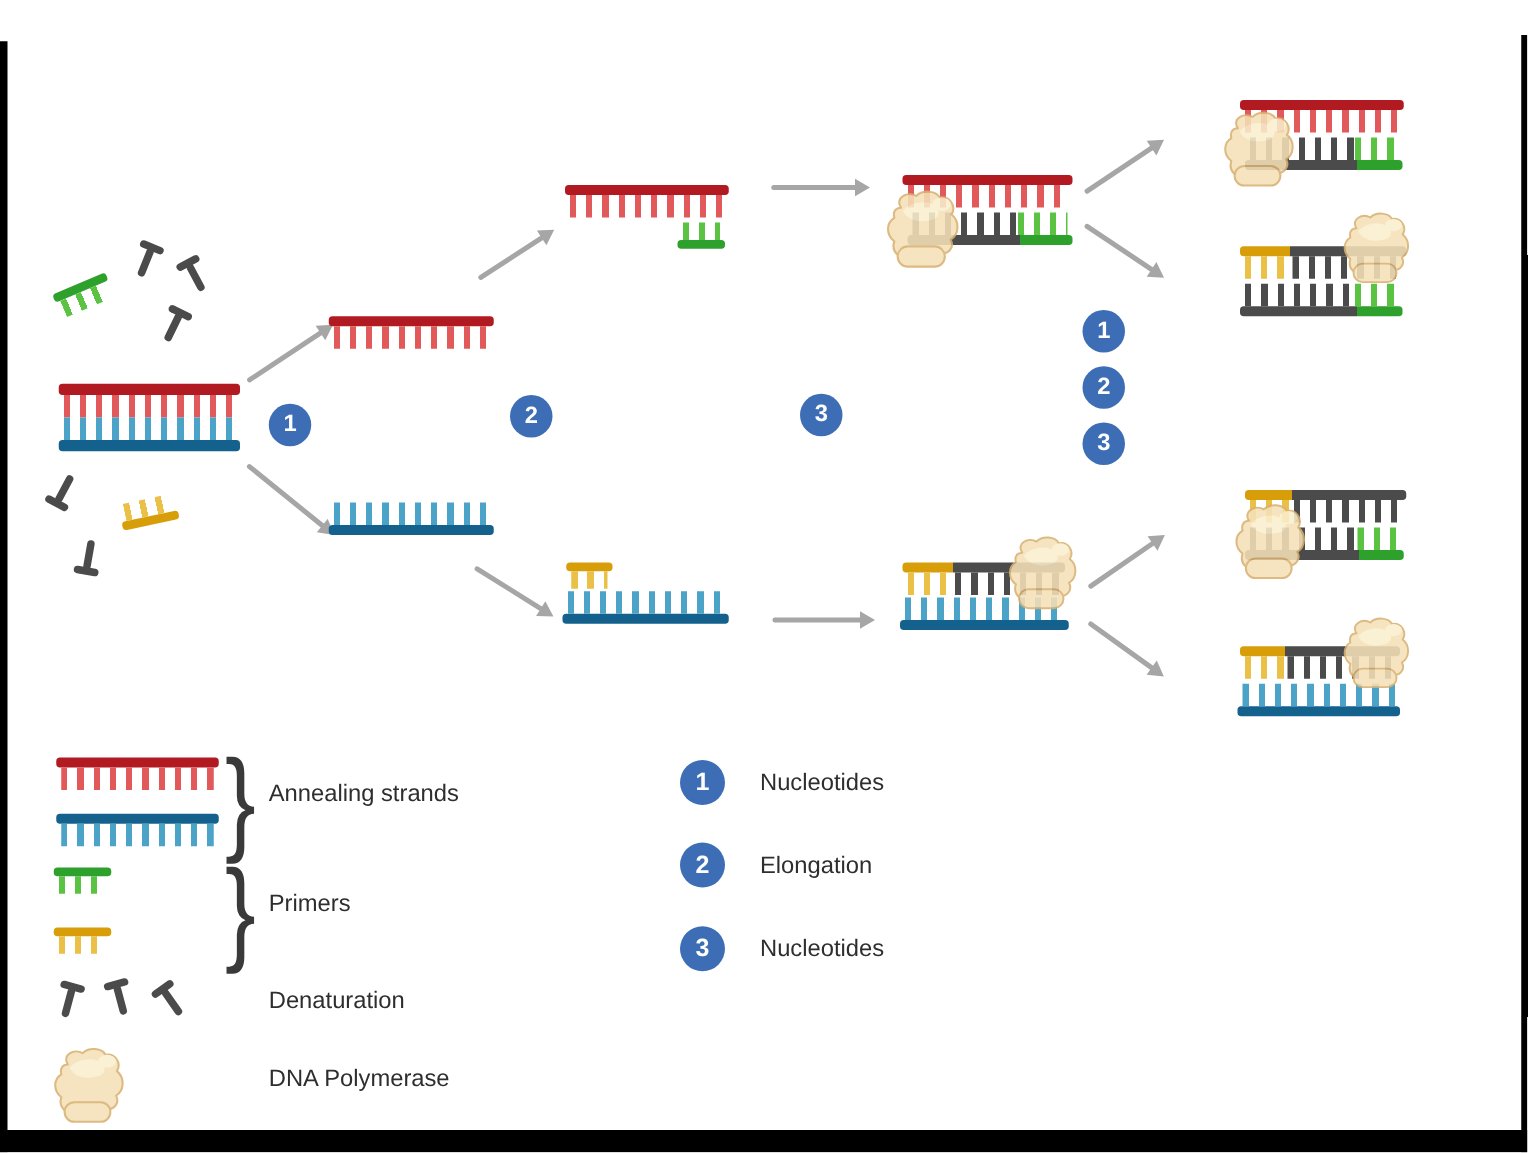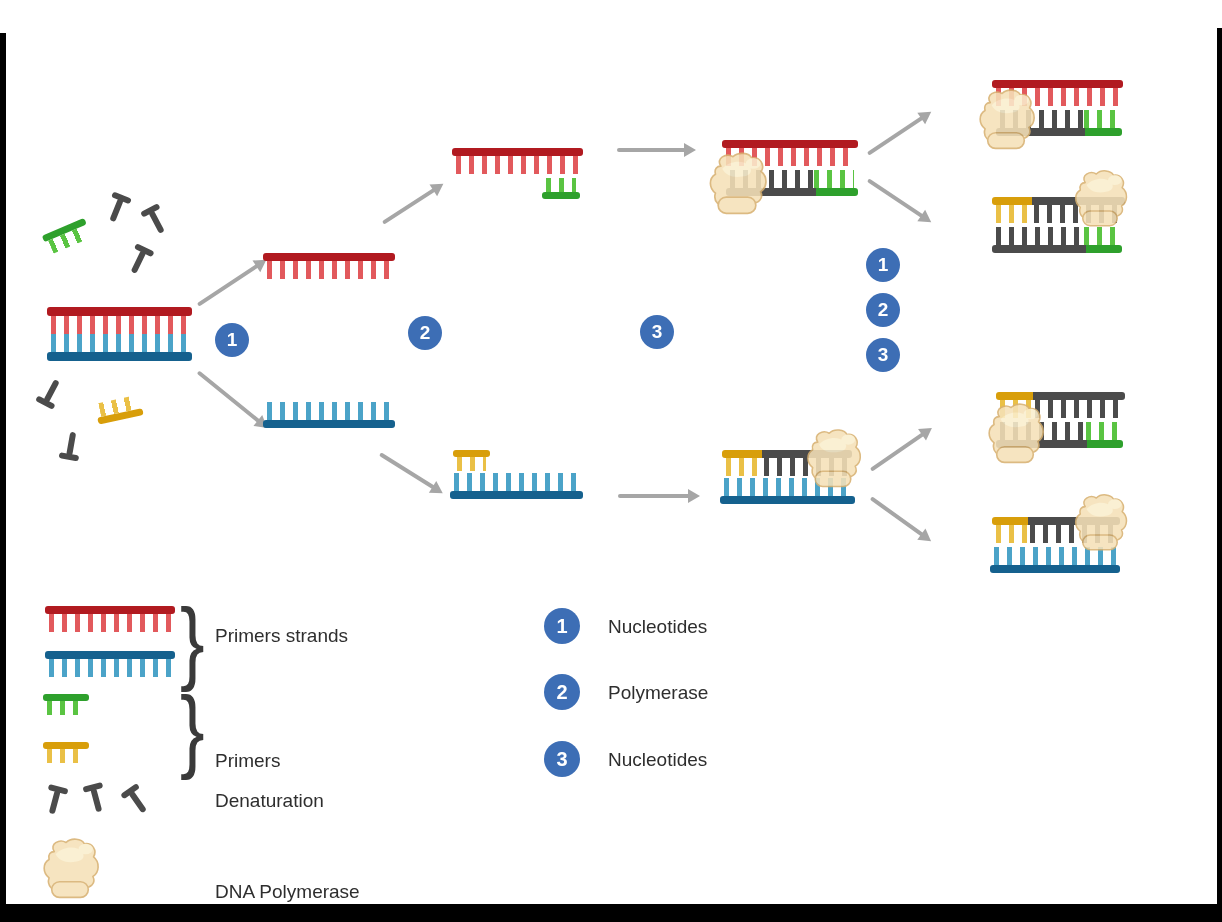--- a/index.html
+++ b/index.html
@@ -293,65 +293,65 @@
         <i class="ts-red" style="width:100%"></i>
       </div>
   </div>
   <div class="comb" style="left:45px;top:651px;width:130px;">
     <div class="bar blue"></div>
     <div class="teeth">
         <i class="ts-blue" style="width:100%"></i>
       </div>
   </div>
   <div class="brace" style="left:180px;top:602px;">}</div>
-  <div class="lbl" style="left:215px;top:624px;">Primers strands</div>
+  <div class="lbl" style="left:215px;top:624px;">Annealing strands</div>
 
   <div class="comb small" style="left:43px;top:694px;width:46px;">
     <div class="bar green"></div>
     <div class="teeth short">
         <i class="ts-green" style="width:100%"></i>
       </div>
   </div>
   <div class="comb small" style="left:43px;top:742px;width:46px;">
     <div class="bar yellow"></div>
     <div class="teeth short">
         <i class="ts-yellow" style="width:100%"></i>
       </div>
   </div>
   <div class="brace" style="left:180px;top:690px;">}</div>
-  <div class="lbl" style="left:215px;top:712px;margin-top:37px;">Primers</div>
+  <div class="lbl" style="left:215px;top:712px;">Primers</div>
 
   <div class="nt" style="left:45px;top:786px;transform:rotate(15deg);">
       <i class="head"></i>
       <i class="stem"></i>
     </div>
   <div class="nt" style="left:86px;top:784px;transform:rotate(-15deg);">
       <i class="head"></i>
       <i class="stem"></i>
     </div>
   <div class="nt" style="left:127px;top:786px;transform:rotate(-35deg);">
       <i class="head"></i>
       <i class="stem"></i>
     </div>
   <div class="lbl" style="left:215px;top:789px;">Denaturation</div>
 
   <svg class="poly" viewBox="0 0 104 98" style="left:36px;top:831px;width:68px;height:74px;">
       <use href="#poly-blob"></use>
     </svg>
-  <div class="lbl" style="left:215px;top:852px;margin-top:28px;">DNA Polymerase</div>
+  <div class="lbl" style="left:215px;top:852px;">DNA Polymerase</div>
 
   <div class="marker lg" style="left:544px;top:608px;">
     <span>1</span>
   </div>
   <div class="lbl" style="left:608px;top:615px;">Nucleotides</div>
 
   <div class="marker lg" style="left:544px;top:674px;">
     <span>2</span>
   </div>
-  <div class="lbl" style="left:608px;top:681px;">Polymerase</div>
+  <div class="lbl" style="left:608px;top:681px;">Elongation</div>
 
   <div class="marker lg" style="left:544px;top:741px;">
     <span>3</span>
   </div>
   <div class="lbl" style="left:608px;top:748px;">Nucleotides</div>
 
   <div class="frame" style="left:0;top:33px;width:6px;height:889px;"></div>
   <div class="frame" style="left:1217px;top:28px;width:5px;height:894px;"></div>
   <div class="frame" style="left:0;top:904px;width:1222px;height:18px;"></div>
 

